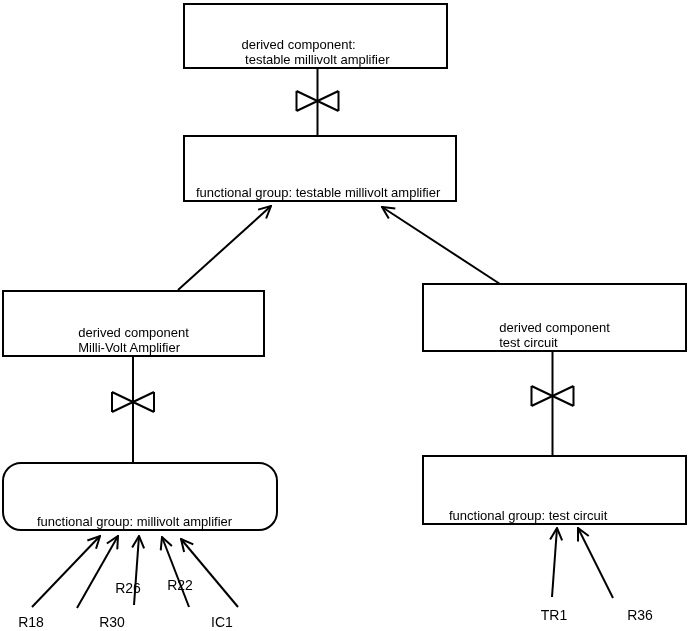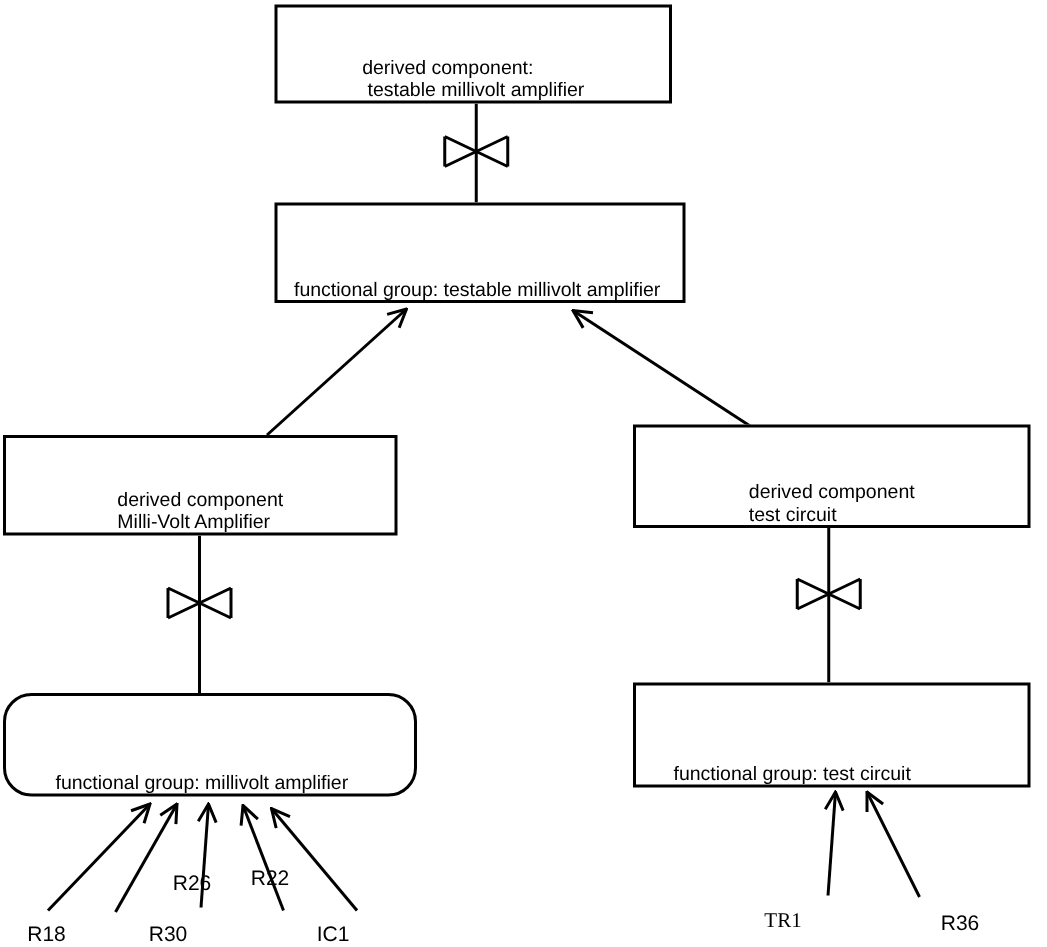--- a/index.html
+++ b/index.html
@@ -109,16 +109,16 @@
   <div class="node pad-right-func" style="left:422px; top:455px; width:265px; height:70px;">
     <div class="label">functional group: test circuit</div>
   </div>
 
   <div class="comp-label" style="left:31px; top:615px;">R18</div>
   <div class="comp-label" style="left:75px; top:615px;margin-left:37px;">R30</div>
   <div class="comp-label" style="left:128px; top:581px;">R26</div>
   <div class="comp-label" style="left:180px; top:578px;">R22</div>
   <div class="comp-label" style="left:222px; top:615px;text-align:center;">IC1</div>
 
-  <div class="comp-label" style="left:522px; top:608px;font-family:Liberation Serif, serif;">TR1</div>
+  <div class="comp-label" style="left:554px; top:608px;">TR1</div>
   <div class="comp-label" style="left:640px; top:608px;">R36</div>
 
 </div>
 
 </body></html>

